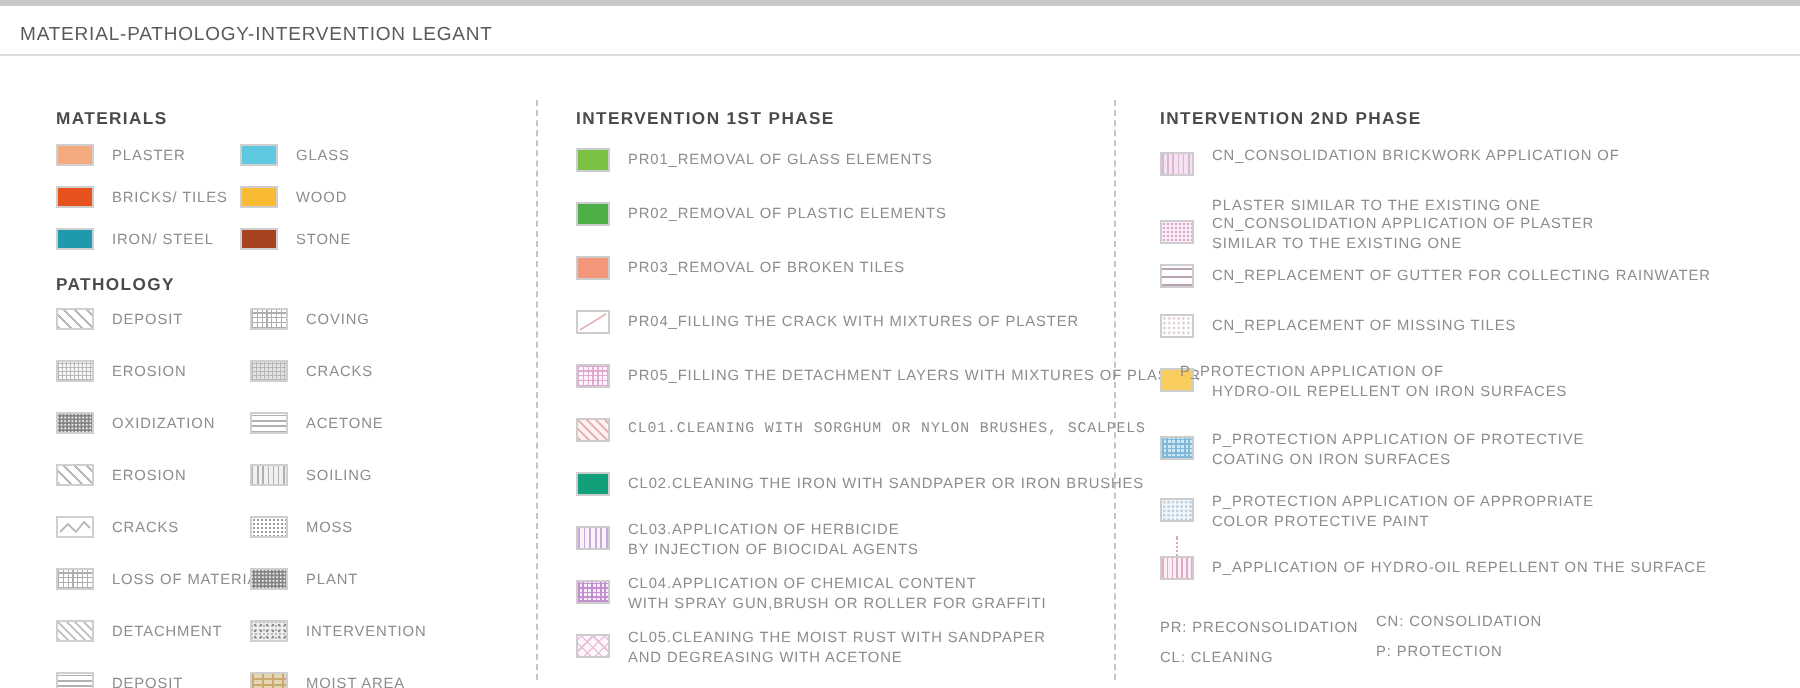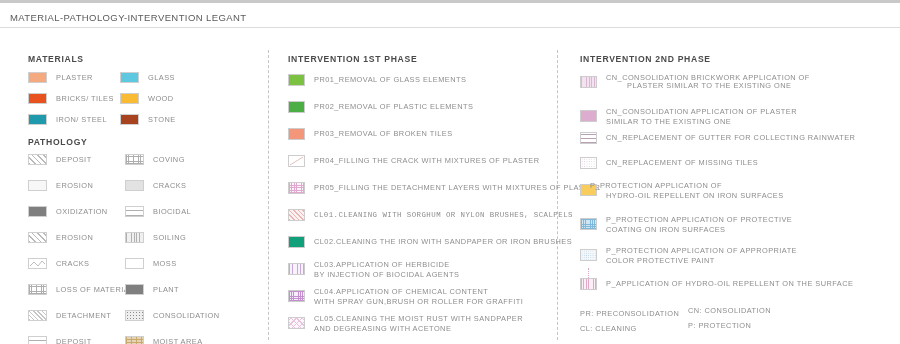--- a/index.html
+++ b/index.html
@@ -263,33 +263,33 @@
     <div class="sw p-hlines" style="left:28px; top:308px;"></div>
     <div class="lbl" style="left:56px; top:309px;">DEPOSIT</div>
 
     <div class="sw p-grid-grey" style="left:125px; top:126px;"></div>
     <div class="lbl" style="left:153px; top:127px;">COVING</div>
 
     <div class="sw p-grid-fine" style="left:125px; top:152px; background-color:#e2e2e2;"></div>
     <div class="lbl" style="left:153px; top:153px;">CRACKS</div>
 
     <div class="sw p-hlines" style="left:125px; top:178px;"></div>
-    <div class="lbl" style="left:153px; top:179px;">BIOCIDAL</div>
+    <div class="lbl" style="left:153px; top:179px;">ACETONE</div>
 
     <div class="sw p-vlines-grey" style="left:125px; top:204px;"></div>
     <div class="lbl" style="left:153px; top:205px;">SOILING</div>
 
     <div class="sw p-dots-grey" style="left:125px; top:230px; background-color:#fff;"></div>
     <div class="lbl" style="left:153px; top:231px;">MOSS</div>
 
     <div class="sw p-dots-dense" style="left:125px; top:256px;"></div>
     <div class="lbl" style="left:153px; top:257px;">PLANT</div>
 
     <div class="sw p-speckle" style="left:125px; top:282px;"></div>
-    <div class="lbl" style="left:153px; top:283px;">CONSOLIDATION</div>
+    <div class="lbl" style="left:153px; top:283px;">INTERVENTION</div>
 
     <div class="sw p-moist" style="left:125px; top:308px;"></div>
     <div class="lbl" style="left:153px; top:309px;">MOIST AREA</div>
   </div>
 
   <div class="col col-mid">
     <div class="section-title int1-title">INTERVENTION 1ST PHASE</div>
 
     <div class="sw-lg" style="left:10px; top:46px; background:#7cc242;"></div>
     <div class="lbl" style="left:36px; top:47px;">PR01_REMOVAL OF GLASS ELEMENTS</div>
@@ -328,21 +328,21 @@
     <div class="lbl" style="left:36px; top:286px;">CL05.CLEANING THE MOIST RUST WITH SANDPAPER</div>
     <div class="lbl" style="left:36px; top:296px;">AND DEGREASING WITH ACETONE</div>
 
   </div>
 
   <div class="col col-right">
     <div class="section-title int2-title">INTERVENTION 2ND PHASE</div>
 
     <div class="sw-lg p-vlines-mauve" style="left:12px; top:48px;"></div>
     <div class="lbl" style="left:38px; top:45px;">CN_CONSOLIDATION BRICKWORK APPLICATION OF</div>
-    <div class="lbl" style="left:38px; top:53px;margin-left:21px;">PLASTER SIMILAR TO THE EXISTING ONE</div>
+    <div class="lbl" style="left:38px; top:70px;">PLASTER SIMILAR TO THE EXISTING ONE</div>
 
     <div class="sw-lg p-dots-pink" style="left:12px; top:82px;"></div>
     <div class="lbl" style="left:38px; top:79px;">CN_CONSOLIDATION APPLICATION OF PLASTER</div>
     <div class="lbl" style="left:38px; top:89px;">SIMILAR TO THE EXISTING ONE</div>
 
     <div class="sw-lg p-hlines-mauve" style="left:12px; top:104px;"></div>
     <div class="lbl" style="left:38px; top:105px;">CN_REPLACEMENT OF GUTTER FOR COLLECTING RAINWATER</div>
 
     <div class="sw-lg p-dots-faint" style="left:12px; top:129px;"></div>
     <div class="lbl" style="left:38px; top:130px;">CN_REPLACEMENT OF MISSING TILES</div>

